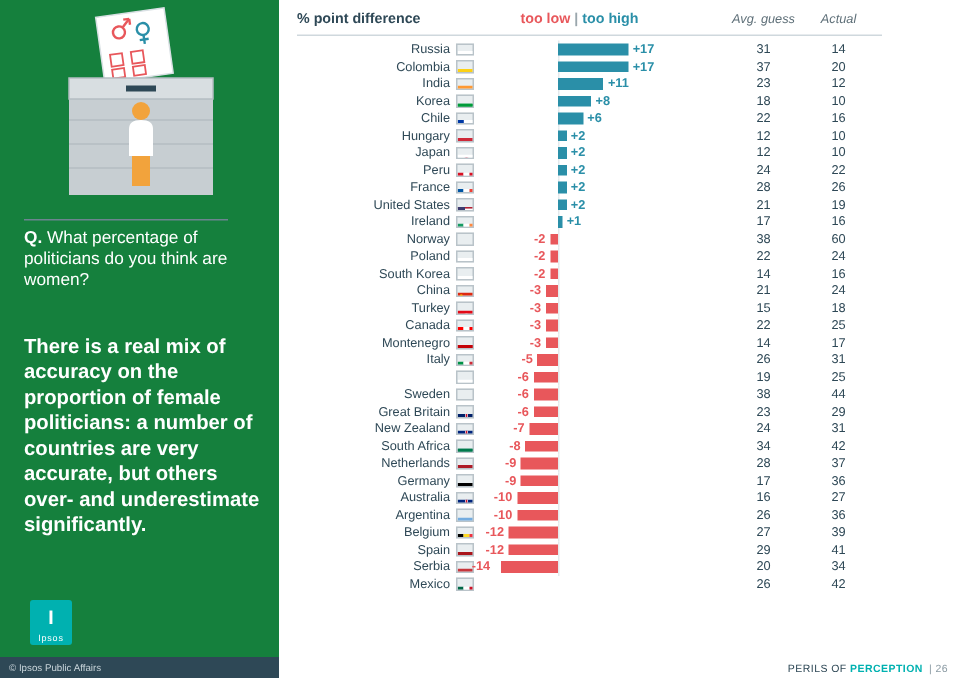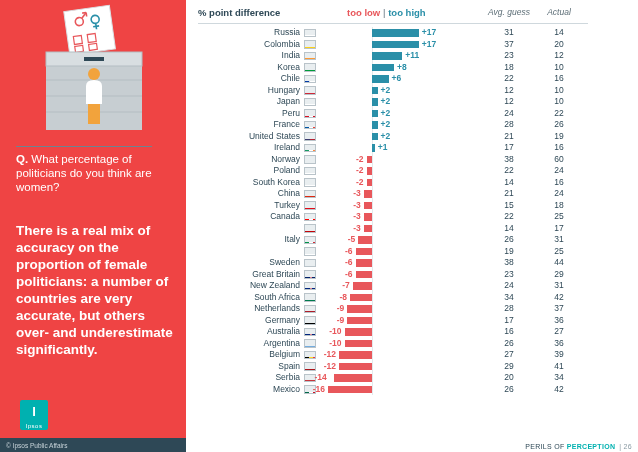--- a/index.html
+++ b/index.html
@@ -7,21 +7,21 @@
     width:638px;height:452px;
     background:#ffffff;
     font-family:"Liberation Sans", sans-serif;
     overflow:hidden;
   }
   #page{position:relative;width:638px;height:452px;background:#fff;}
 
   
   #left-panel{
     position:absolute;left:0;top:0;width:186px;height:452px;
-    background:#ef4444;
+    background:#15803d;
   }
   #illustration{
     position:absolute;left:0;top:0;width:186px;height:160px;
   }
   #question-block{
     position:absolute;left:16px;top:152px;width:155px;
     color:#ffffff;font-size:11.5px;line-height:14px;
   }
   #question-block .q-letter{font-weight:bold;}
   #divider{
@@ -437,20 +437,21 @@
             </svg></div>
           <div class="barwrap">
             <div class="zero"></div>
             <div class="bar neg" style="left: 43.75px; width: 8.25px;"></div>
             <div class="vlabel neg" style="left: 24.75px; width: 16px; text-align: right;">-3</div>
           </div>
           <div class="avg">22</div>
           <div class="actual">25</div>
         </div>
         <div class="row">
+          <div class="country">Montenegro</div>
           <div class="flag"><svg width="12" height="8.5" viewBox="0 0 12 8.5">
               <rect x="0" y="0" width="12" height="8.5" fill="#c40308"></rect>
               <rect x="0" y="0" width="12" height="2.8333333333333335" fill="#c40308"></rect>
               <rect x="0" y="2.8333333333333335" width="12" height="2.8333333333333335" fill="#d4af3a"></rect>
               <rect x="0" y="5.666666666666667" width="12" height="2.8333333333333335" fill="#c40308"></rect>
             </svg></div>
           <div class="barwrap">
             <div class="zero"></div>
             <div class="bar neg" style="left: 43.75px; width: 8.25px;"></div>
             <div class="vlabel neg" style="left: 24.75px; width: 16px; text-align: right;">-3</div>
@@ -655,25 +656,20 @@
           <div class="avg">20</div>
           <div class="actual">34</div>
         </div>
         <div class="row">
           <div class="country">Mexico</div>
           <div class="flag"><svg width="12" height="8.5" viewBox="0 0 12 8.5">
               <rect x="0" y="0" width="4" height="8.5" fill="#006847"></rect>
               <rect x="4" y="0" width="4" height="8.5" fill="#ffffff"></rect>
               <rect x="8" y="0" width="4" height="8.5" fill="#ce1126"></rect>
             </svg></div>
-          <div class="barwrap">
-            <div class="zero"></div>
-            <div class="bar neg" style="left: 8px; width: 44px;"></div>
-            <div class="vlabel neg" style="left: -11px; width: 16px; text-align: right;">-16</div>
-          </div>
           <div class="avg">26</div>
           <div class="actual">42</div>
         </div>
       </div>
   </div>
 
   <div id="footer">
     <div id="footer-left">© Ipsos Public Affairs</div>
     <div id="footer-right">
       <span>PERILS OF </span><b>PERCEPTION</b><span id="footer-page">| 26</span>

